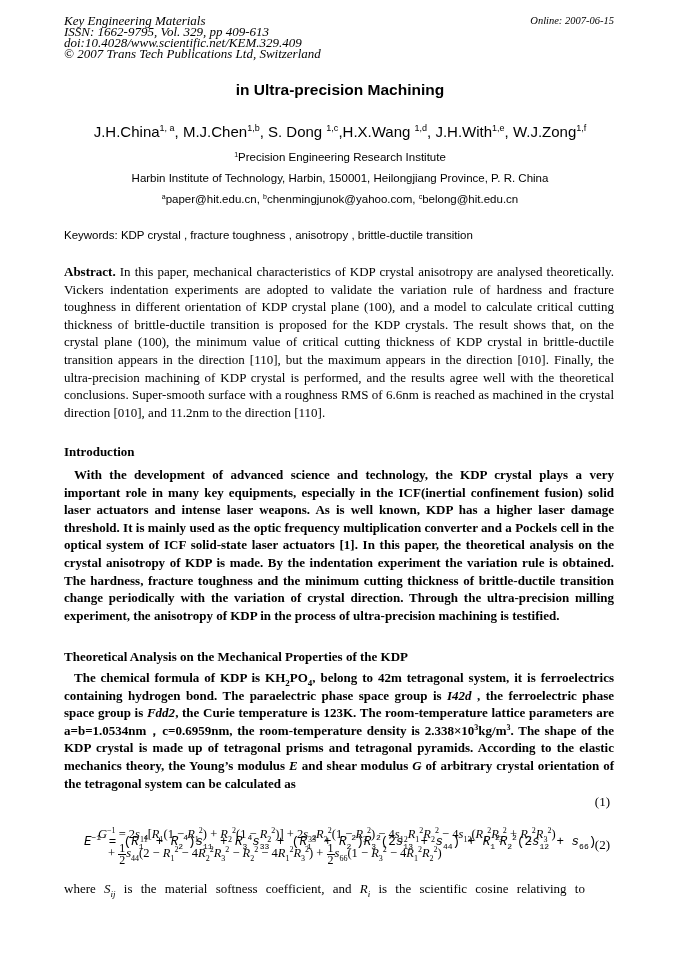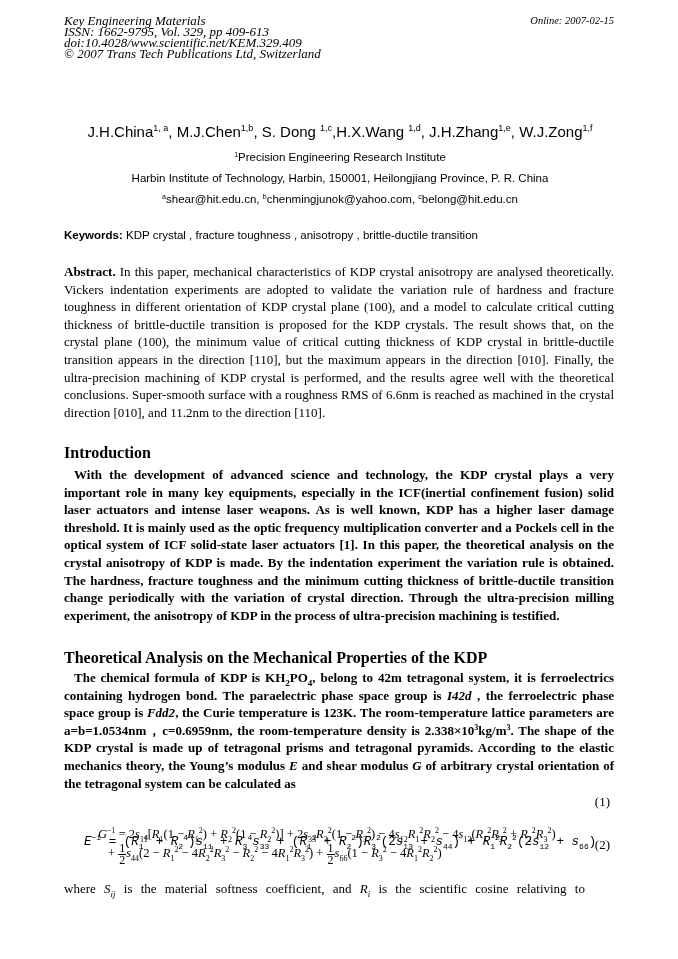--- a/index.html
+++ b/index.html
@@ -8,59 +8,60 @@
   .hdr { position: absolute; left: 64px; top: 15px; font-family: "Liberation Serif", serif; font-style: italic; font-size: 13px; line-height: 11px; }
   .online { position: absolute; right: 64px; top: 15px; font-family: "Liberation Serif", serif; font-style: italic; font-size: 10.5px; }
 
   .title { position: absolute; left: 40px; width: 600px; top: 80px; text-align: center; font-family: "Liberation Sans", sans-serif; font-weight: bold; font-size: 15.5px; line-height: 19px; }
   .authors { position: absolute; left: 20px; width: 640px; top: 122px; text-align: center; font-family: "Liberation Sans", sans-serif; font-size: 15px; line-height: 20px; }
   .authors sup { font-size: 9px; vertical-align: 6px; line-height: 0; }
   .aff { position: absolute; left: 20px; width: 640px; text-align: center; font-family: "Liberation Sans", sans-serif; font-size: 11.5px; line-height: 14px; }
   .aff sup { font-size: 7px; vertical-align: 4px; line-height: 0; }
 
   .kw { position: absolute; left: 64px; top: 229px; font-family: "Liberation Sans", sans-serif; font-size: 11.5px; }
-  .kw b { font-weight: bold; margin-top: 12px; }
+  .kw b { font-weight: normal; margin-top: 12px; }
 
   .para { position: absolute; left: 64px; width: 550px; font-family: "Liberation Serif", serif; font-size: 13px; line-height: 17.6px; text-align: justify; }
   .para b { font-weight: bold; }
   .indent { text-indent: 10px; font-weight: bold; }
-  .heading { position: absolute; left: 64px; font-family: "Liberation Serif", serif; font-weight: bold; font-size: 16px; }
+  .heading { position: absolute; left: 64px; font-family: "Liberation Serif", serif; font-weight: bold; font-size: 13px; }
   .para sub { font-size: 9px; line-height: 0; }
   .para sup { font-size: 8px; line-height: 0; }
 
   .eq { position: absolute; left: 84px; font-family: "Liberation Serif", serif; font-size: 12.5px; line-height: 16px; }
   .eq i { font-style: italic; }
   .eq sub, .eq sup { font-size: 8px; line-height: 0; }
   .eqnum { position: absolute; right: 68px; font-family: "Liberation Serif", serif; font-size: 13px; }
   .frac { display: inline-block; vertical-align: middle; text-align: center; font-size: 12px; line-height: 11px; }
   .frac span { display: block; }
   .frac .num { border-bottom: 1px solid #000; padding: 0 1px; }
 </style>
 </head>
 <body>
 
 <div class="hdr">
   <div>Key Engineering Materials</div>
   <div>ISSN: 1662-9795, Vol. 329, pp 409-613</div>
   <div>doi:10.4028/www.scientific.net/KEM.329.409</div>
   <div>© 2007 Trans Tech Publications Ltd, Switzerland</div>
 </div>
-<div class="online">Online: 2007-02-15</div>
+<div class="online">Online: 2007-06-15</div>
 
 <div class="title">
+  <div>in Ultra-precision Machining</div>
 </div>
 
 <div class="authors">
-  <span><span>J.H.China</span><sup>1, a</sup><span>, </span></span><span><span>M.J.Chen</span><sup>1,b</sup><span>, </span></span><span><span>S. Dong </span><sup>1,c</sup><span>,</span></span><span><span>H.X.Wang </span><sup>1,d</sup><span>, </span></span><span><span>J.H.Zhang</span><sup>1,e</sup><span>, </span></span><span><span>W.J.Zong</span><sup>1,f</sup><span></span></span>
+  <span><span>J.H.China</span><sup>1, a</sup><span>, </span></span><span><span>M.J.Chen</span><sup>1,b</sup><span>, </span></span><span><span>S. Dong </span><sup>1,c</sup><span>,</span></span><span><span>H.X.Wang </span><sup>1,d</sup><span>, </span></span><span><span>J.H.With</span><sup>1,e</sup><span>, </span></span><span><span>W.J.Zong</span><sup>1,f</sup><span></span></span>
 </div>
 
 <div class="aff" style="top:150px;"><sup>1</sup><span>Precision Engineering Research Institute</span></div>
 <div class="aff" style="top:171px;">Harbin Institute of Technology, Harbin, 150001, Heilongjiang Province, P. R. China</div>
 <div class="aff" style="top:192px;">
-  <span><sup>a</sup><span>shear@hit.edu.cn</span></span><span>, </span><span><sup>b</sup><span>chenmingjunok@yahoo.com</span></span><span>, </span><span><sup>c</sup><span>belong@hit.edu.cn</span></span>
+  <span><sup>a</sup><span>paper@hit.edu.cn</span></span><span>, </span><span><sup>b</sup><span>chenmingjunok@yahoo.com</span></span><span>, </span><span><sup>c</sup><span>belong@hit.edu.cn</span></span>
 </div>
 
 <div class="kw"><b>Keywords:</b><span> KDP crystal , fracture toughness , anisotropy , brittle-ductile transition</span></div>
 
 <div class="para" style="top:263px;"><b>Abstract.</b><span> In this paper, mechanical characteristics of KDP crystal anisotropy are analysed theoretically. Vickers indentation experiments are adopted to validate the variation rule of hardness and fracture toughness in different orientation of KDP crystal plane (100), and a model to calculate critical cutting thickness of brittle-ductile transition is proposed for the KDP crystals. The result shows that, on the crystal plane (100), the minimum value of critical cutting thickness of KDP crystal in brittle-ductile transition appears in the direction [110], but the maximum appears in the direction [010]. Finally, the ultra-precision machining of KDP crystal is performed, and the results agree well with the theoretical conclusions. Super-smooth surface with a roughness RMS of 6.6nm is reached as machined in the crystal direction [010], and 11.2nm to the direction [110].</span></div>
 
 <div class="heading" style="top:444px;">Introduction</div>
 <div class="para indent" style="top:466px;">With the development of advanced science and technology, the KDP crystal plays a very important role in many key equipments, especially in the ICF(inertial confinement fusion) solid laser actuators and intense laser weapons. As is well known, KDP has a higher laser damage threshold. It is mainly used as the optic frequency multiplication converter and a Pockels cell in the optical system of ICF solid-state laser actuators [1]. In this paper, the theoretical analysis on the crystal anisotropy of KDP is made. By the indentation experiment the variation rule is obtained. The hardness, fracture toughness and the minimum cutting thickness of brittle-ductile transition change periodically with the variation of crystal direction. Through the ultra-precision milling experiment, the anisotropy of KDP in the process of ultra-precision machining is testified.</div>
 
 <div class="heading" style="top:649px;">Theoretical Analysis on the Mechanical Properties of the KDP</div>

